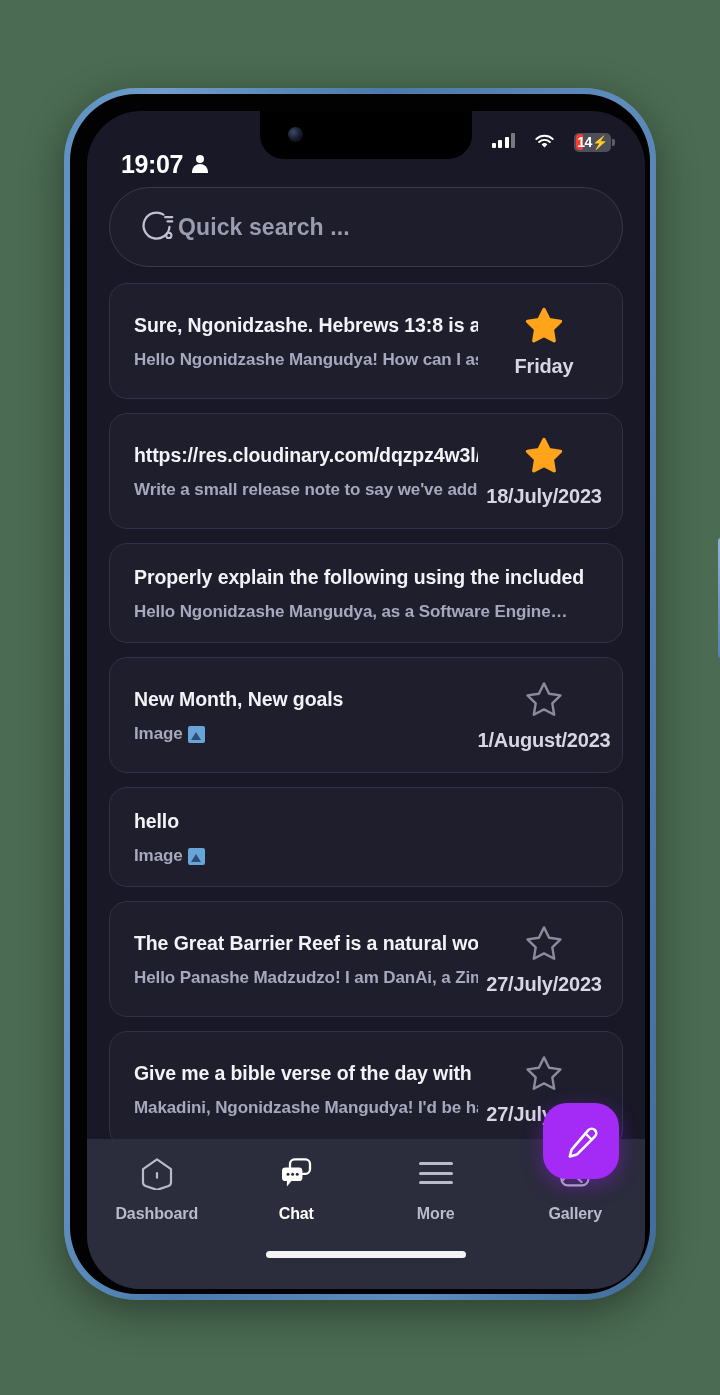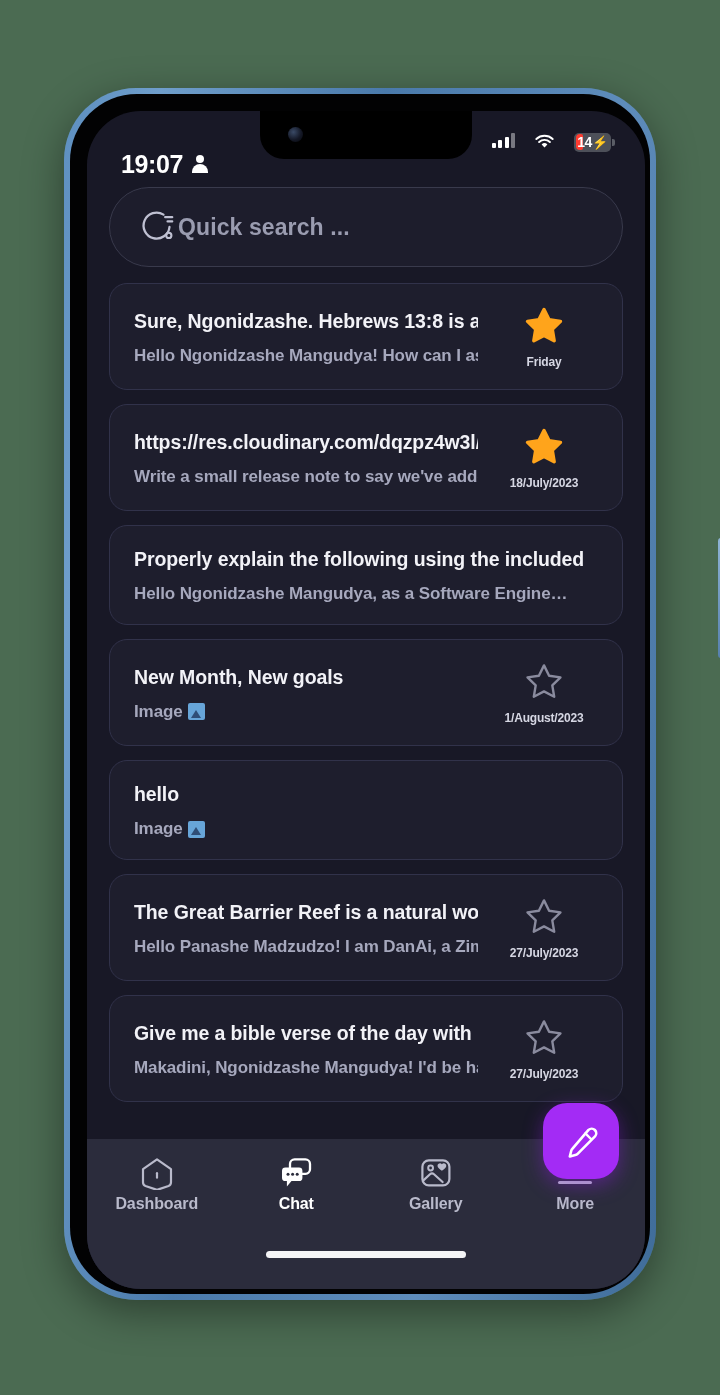--- a/index.html
+++ b/index.html
@@ -241,21 +241,21 @@
     flex: none;
     width: 108px;
     display: flex;
     flex-direction: column;
     align-items: center;
     justify-content: center;
     gap: 9px;
   }
   .star-ico { width: 40px; height: 40px; flex:none; }
   .cc-date {
-    font-size: 12px;
+    font-size: 20px;
     font-weight: 700;
     color: #d6d7e3;
     white-space: nowrap;
     letter-spacing: -0.2px;
   }
 
   
   .fab {
     position: absolute;
     right: 26px;
@@ -279,21 +279,21 @@
     display: flex;
     align-items: flex-start;
     padding-top: 17px;
     z-index: 20;
   }
   .nav-item {
     flex: 1;
     display: flex;
     flex-direction: column;
     align-items: center;
-    gap: 5px;
+    gap: 15px;
   }
   .nav-ico { width: 34px; height: 34px; display:flex; align-items:center; justify-content:center;}
   .nav-label {
     font-size: 16px;
     font-weight: 700;
     color: #b9bacb;
     letter-spacing: -0.1px;
   }
   .nav-item.active .nav-label { color: #ffffff; font-weight: 800; }
 
@@ -495,39 +495,39 @@
                     <path d="M3 11.4h17a3.4 3.4 0 0 1 3.4 3.4v6.9a3.4 3.4 0 0 1-3.4 3.4h-7.5l-4.6 5.4v-5.4H6.4A3.4 3.4 0 0 1 3 21.7v-6.9A3.4 3.4 0 0 1 6.4 11.4Z" fill="#ffffff"></path>
                     <circle cx="9" cy="18.2" r="1.5" fill="#2b2c3c"></circle>
                     <circle cx="13.6" cy="18.2" r="1.5" fill="#2b2c3c"></circle>
                     <circle cx="18.2" cy="18.2" r="1.5" fill="#2b2c3c"></circle>
                   </svg>
                 </span>
                 <span class="nav-label">Chat</span>
               </div>
               <div class="nav-item">
                 <span class="nav-ico">
+                  <div class="hamburger">
+                    <span></span>
+                    <span></span>
+                    <span></span>
+                  </div>
+                </span>
+                <span class="nav-label">More</span>
+              </div>
+              <div class="nav-item">
+                <span class="nav-ico">
                   <svg viewBox="0 0 34 34" width="34" height="34">
                     <rect x="3.4" y="4.4" width="27" height="25" rx="6.4" fill="none" stroke="#b9bacb" stroke-width="2.2"></rect>
                     <circle cx="11.6" cy="12" r="2.4" fill="none" stroke="#b9bacb" stroke-width="2"></circle>
                     <path d="M22.9 8.2c1.6-1.7 4.4-.6 4.4 1.7 0 1.9-2.6 3.5-4.4 4.8-1.8-1.3-4.4-2.9-4.4-4.8 0-2.3 2.8-3.4 4.4-1.7Z" fill="#b9bacb"></path>
                     <path d="M4.4 24.4l6.6-6.2a3 3 0 0 1 4 0l8.6 7.8" fill="none" stroke="#b9bacb" stroke-width="2.2" stroke-linecap="round" stroke-linejoin="round"></path>
                   </svg>
                 </span>
                 <span class="nav-label">Gallery</span>
               </div>
-              <div class="nav-item">
-                <span class="nav-ico">
-                  <div class="hamburger">
-                    <span></span>
-                    <span></span>
-                    <span></span>
-                  </div>
-                </span>
-                <span class="nav-label">More</span>
-              </div>
             </div>
 
           <div class="home-ind-area">
             <div class="home-ind"></div>
           </div>
 
         </div>
       </div>
     </div>
   </div>

